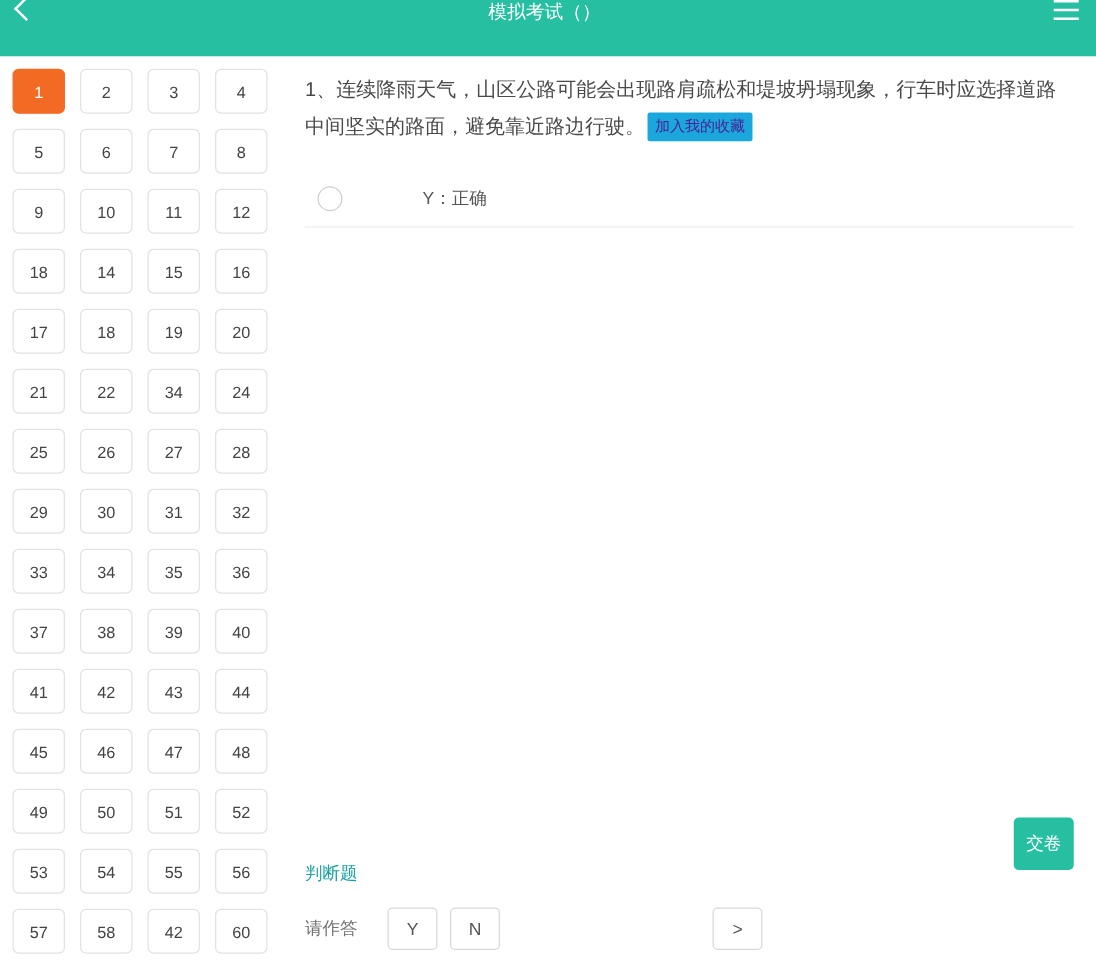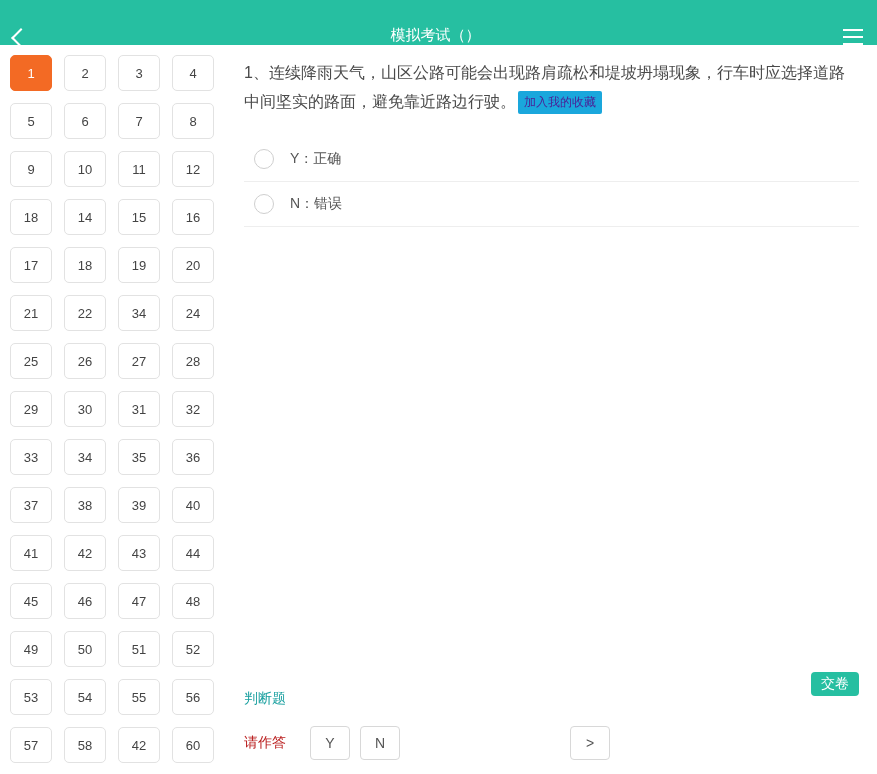--- a/index.html
+++ b/index.html
@@ -1,21 +1,21 @@
 <!DOCTYPE html>
 <html><head>
 <meta charset="utf-8">
 <style>
   * { box-sizing: border-box; margin: 0; padding: 0; }
   html, body { width: 877px; height: 774px; font-family: "Microsoft YaHei", Arial, sans-serif; background: #fff; }
   .header {
     height: 45px;
     background: #26bfa1;
     display: flex;
-    align-items: flex-end;
+    align-items: flex-start;
     justify-content: space-between;
     padding: 0 14px;
     color: #fff;
   }
   .back-chevron {
     width: 14px; height: 14px;
     border-left: 2px solid #fff;
     border-bottom: 2px solid #fff;
     transform: rotate(45deg);
     cursor: pointer;
@@ -83,20 +83,21 @@
   }
   .options { margin-top: 20px; }
   .option-row {
     display: flex;
     align-items: center;
     padding: 12px 6px;
     border-bottom: 1px solid #eee;
     cursor: pointer;
     font-size: 14px;
     color: #555;
+    gap: 48px;
   }
   .option-row:first-child { border-top: none; }
   .radio {
     width: 20px; height: 20px;
     border: 1px solid #cfcfcf;
     border-radius: 50%;
     margin-right: 16px;
     margin-left: 4px;
   }
   .spacer { flex: 1; }
@@ -104,41 +105,41 @@
     color: #1aa0a0;
     font-size: 14px;
     padding: 0 0 8px 0;
   }
   .footer-row {
     display: flex;
     align-items: center;
     padding: 10px 0 14px 0;
     gap: 10px;
   }
-  .answer-hint { color: #b91c1c; font-size: 14px; margin-right: 14px; }
+  .answer-hint { color: #737373; font-size: 14px; margin-right: 14px; }
   .sq-btn {
     min-width: 40px; height: 34px;
     border: 1px solid #d8d8d8;
     border-radius: 4px;
     background: #fff;
     font-size: 14px;
     color: #555;
     display: flex; align-items: center; justify-content: center;
     cursor: pointer;
     padding: 0 12px;
   }
   .submit-btn {
     position: absolute;
     right: 18px;
     bottom: 78px;
     background: #26bfa1;
     color: #fff;
     border: none;
     border-radius: 4px;
-    height: 24px;
+    height: 42px;
     padding: 0 10px;
     font-size: 14px;
     cursor: pointer;
   }
   .footer-spacer { width: 150px; }
 </style>
 </head>
 <body>
 
 <div class="header">
@@ -220,24 +221,20 @@
   <div class="main">
     <div class="question-text">
       <span>1</span>、<span>连续降雨天气，山区公路可能会出现路肩疏松和堤坡坍塌现象，行车时应选择道路中间坚实的路面，避免靠近路边行驶。</span><span class="fav-tag">加入我的收藏</span>
     </div>
 
     <div class="options" id="options">
         <div class="option-row">
           <div class="radio"></div>
           <span>Y：正确</span>
         </div>
-        <div class="option-row">
-          <div class="radio"></div>
-          <span>N：错误</span>
-        </div>
       </div>
 
     <div class="spacer"></div>
 
     <button class="submit-btn">交卷</button>
 
     <div class="qtype">判断题</div>
 
     <div class="footer-row">
       <span class="answer-hint">请作答</span>

